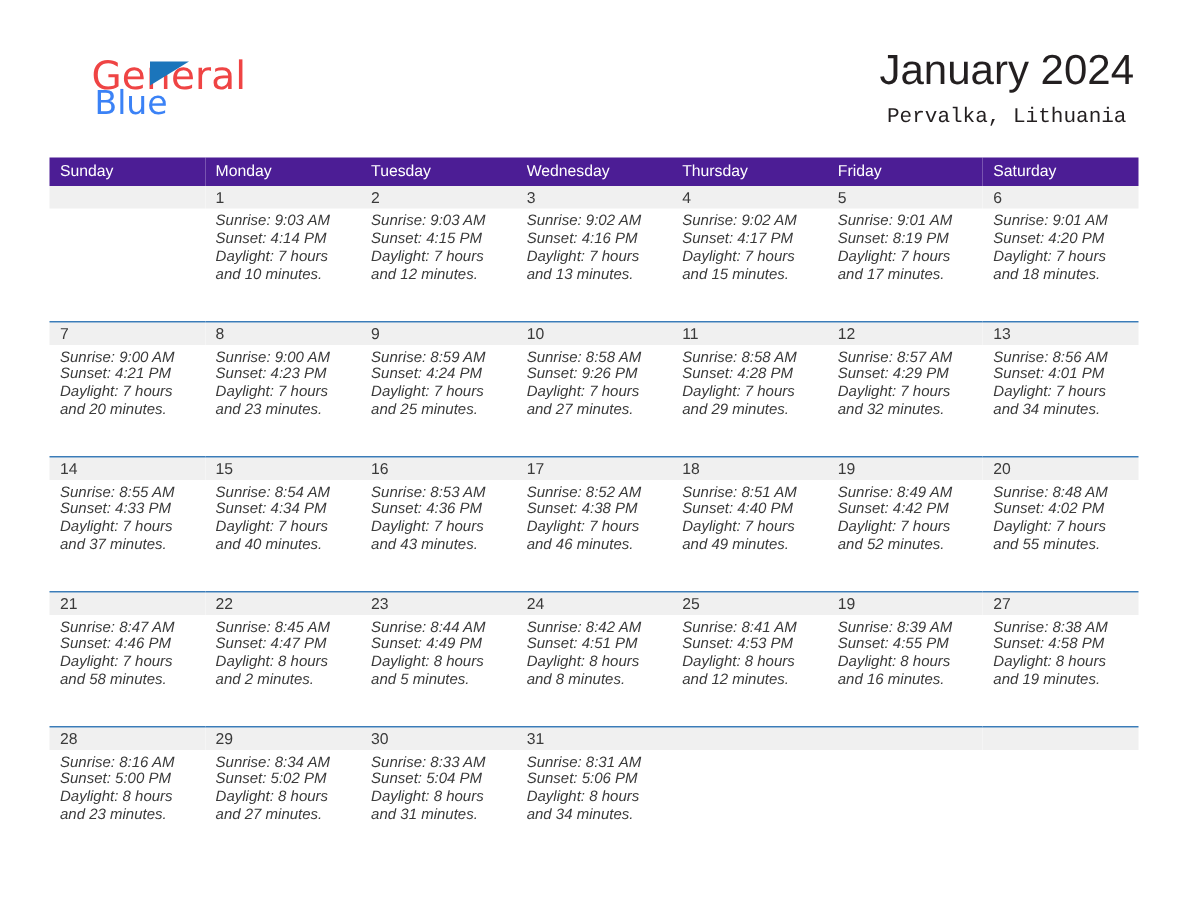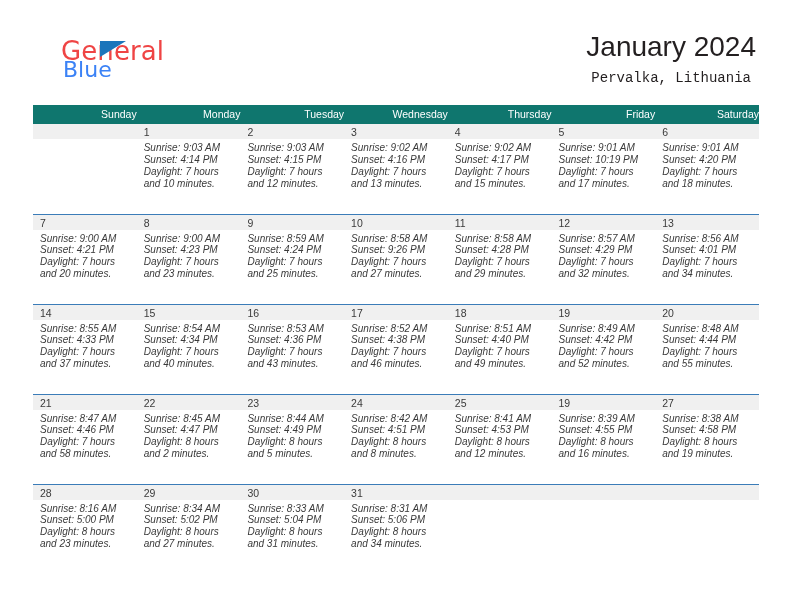--- a/index.html
+++ b/index.html
@@ -97,25 +97,25 @@
     left: 33px;
     top: 105px;
     width: 726px;
   }
   table.cal {
     width: 726px;
     border-collapse: collapse;
     table-layout: fixed;
   }
   table.cal th {
-    background: #0f766e;
+    background: #4c1d95;
     color: #ffffff;
     font-size: 10.5px;
     font-weight: 400;
-    text-align: right;
+    text-align: left;
     padding: 4px 0 4px 7px;
     height: 19px;
     line-height: 11px;
   }
   td.daycell {
     vertical-align: top;
     padding: 0;
     height: 90px;
     background: #ffffff;
     border-top: 1px solid #3b7cb8;
@@ -212,21 +212,21 @@
                 <div>Sunrise: 9:02 AM</div>
                 <div>Sunset: 4:17 PM</div>
                 <div>Daylight: 7 hours</div>
                 <div>and 15 minutes.</div>
               </div>
             </td>
             <td class="daycell">
               <div class="daynum">5</div>
               <div class="dayinfo">
                 <div>Sunrise: 9:01 AM</div>
-                <div>Sunset: 10:19 PM</div>
+                <div>Sunset: 8:19 PM</div>
                 <div>Daylight: 7 hours</div>
                 <div>and 17 minutes.</div>
               </div>
             </td>
             <td class="daycell">
               <div class="daynum">6</div>
               <div class="dayinfo">
                 <div>Sunrise: 9:01 AM</div>
                 <div>Sunset: 4:20 PM</div>
                 <div>Daylight: 7 hours</div>
@@ -351,21 +351,21 @@
                 <div>Sunrise: 8:49 AM</div>
                 <div>Sunset: 4:42 PM</div>
                 <div>Daylight: 7 hours</div>
                 <div>and 52 minutes.</div>
               </div>
             </td>
             <td class="daycell">
               <div class="daynum">20</div>
               <div class="dayinfo">
                 <div>Sunrise: 8:48 AM</div>
-                <div>Sunset: 4:44 PM</div>
+                <div>Sunset: 4:02 PM</div>
                 <div>Daylight: 7 hours</div>
                 <div>and 55 minutes.</div>
               </div>
             </td>
           </tr>
           <tr>
             <td class="daycell">
               <div class="daynum">21</div>
               <div class="dayinfo">
                 <div>Sunrise: 8:47 AM</div>

